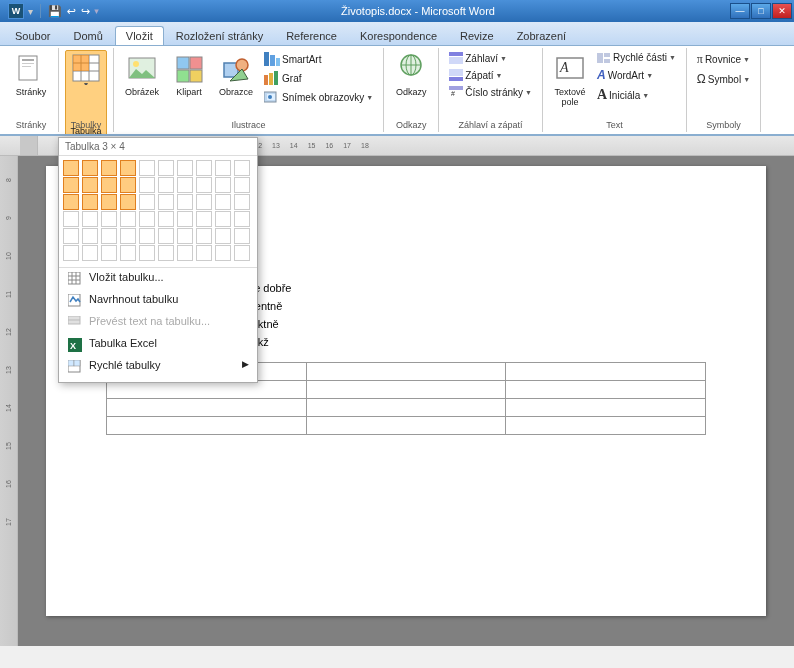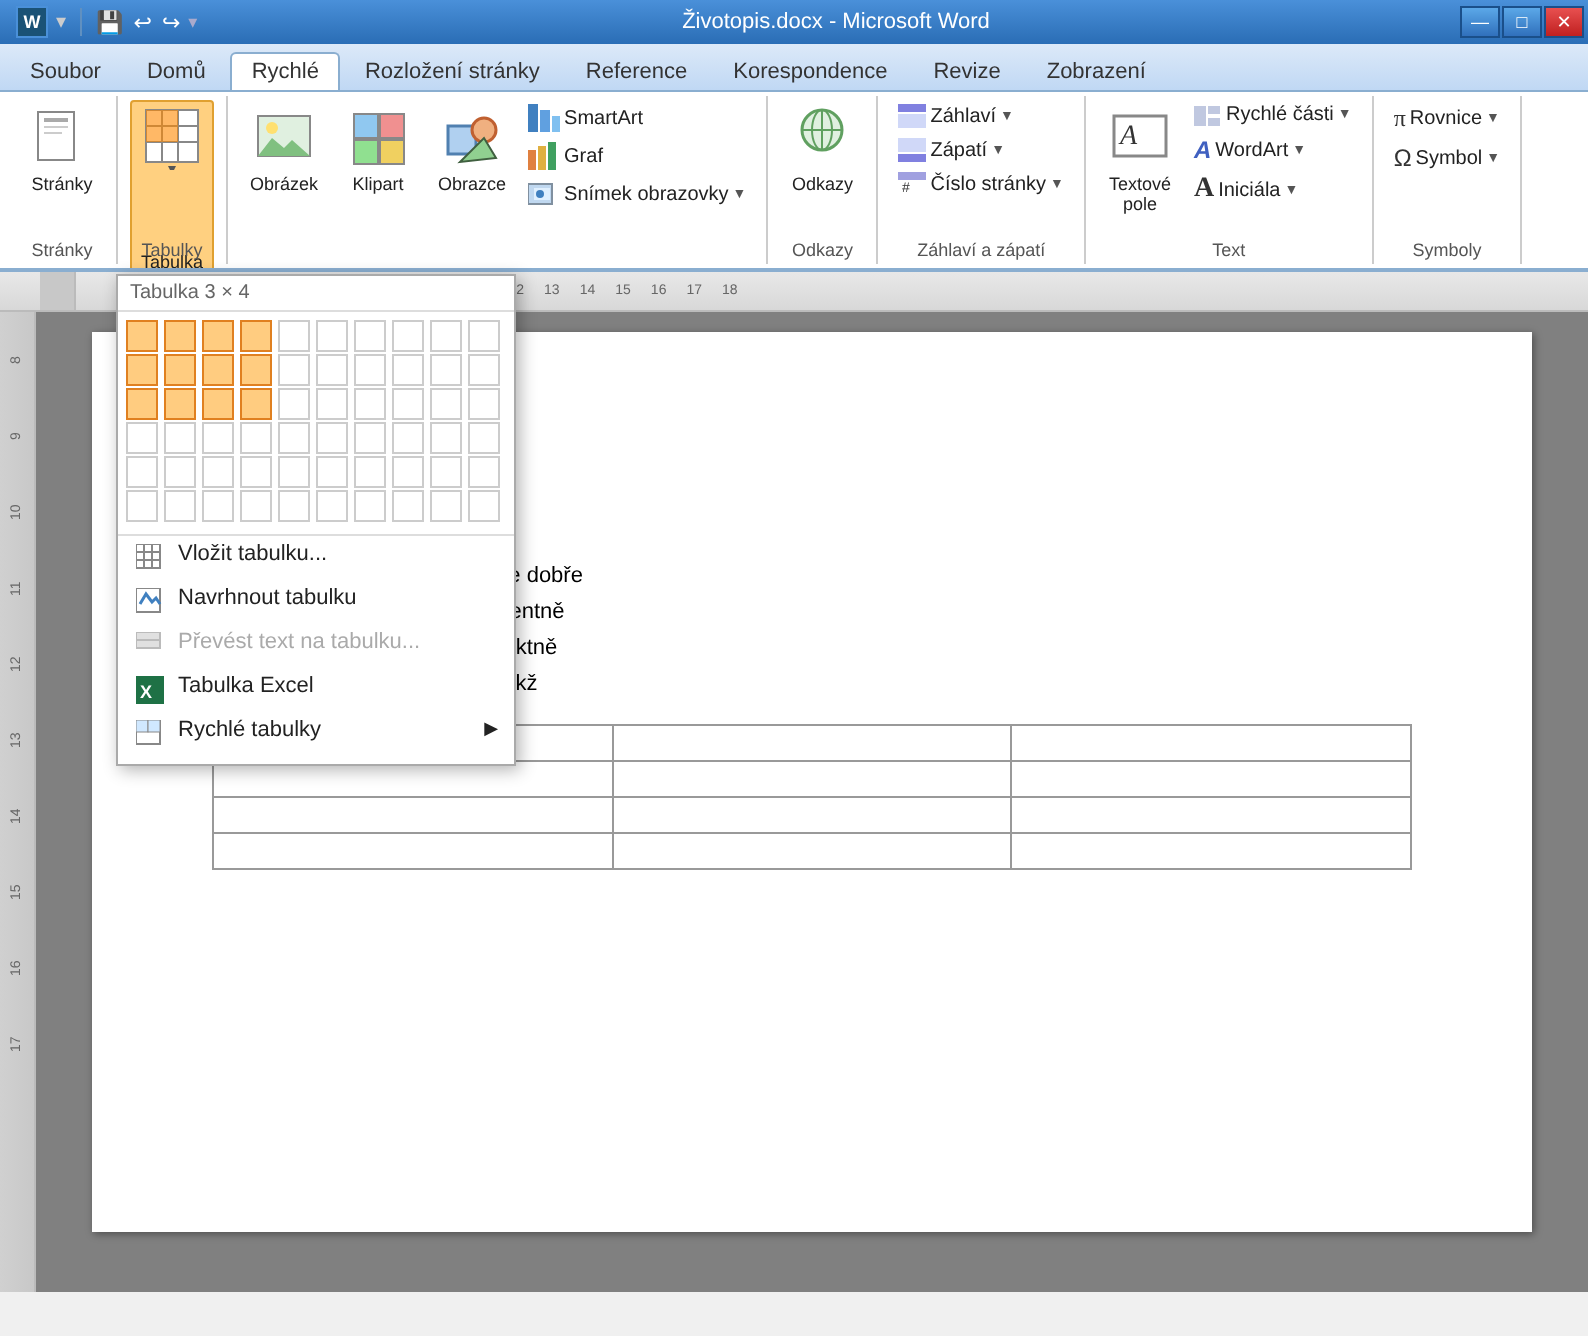--- a/index.html
+++ b/index.html
@@ -197,21 +197,21 @@
   <div style="position:absolute;right:2px;top:3px;display:flex;gap:1px;">
     <div class="title-btn">—</div>
     <div class="title-btn">□</div>
     <div class="title-btn close">✕</div>
   </div>
 </div>
 
 <div class="ribbon-tabs">
   <div class="ribbon-tab">Soubor</div>
   <div class="ribbon-tab">Domů</div>
-  <div class="ribbon-tab active">Rychlé</div>
+  <div class="ribbon-tab active">Vložit</div>
   <div class="ribbon-tab">Rozložení stránky</div>
   <div class="ribbon-tab">Reference</div>
   <div class="ribbon-tab">Korespondence</div>
   <div class="ribbon-tab">Revize</div>
   <div class="ribbon-tab">Zobrazení</div>
 </div>
 
 <div class="ribbon">
 
   <div class="ribbon-group">
@@ -313,20 +313,21 @@
           <svg width="16" height="14">
               <rect x="0" y="2" width="12" height="10" fill="#c0d8f0" stroke="#8090a0" stroke-width="1"></rect>
               <rect x="3" y="4" width="8" height="6" fill="#e0f0ff"></rect>
               <circle cx="6" cy="7" r="2" fill="#4080c0"></circle>
             </svg>
           <span>Snímek obrazovky</span>
           <span class="dropdown-arrow">▼</span>
         </div>
       </div>
     </div>
+    <span class="ribbon-group-label">Ilustrace</span>
   </div>
 
   <div class="ribbon-group">
     <div class="ribbon-group-content">
       <div class="ribbon-btn-large">
         <div class="ribbon-icon-large">
           <svg width="30" height="32">
               <circle cx="15" cy="12" r="10" fill="#e0f0e0" stroke="#60a060" stroke-width="1.5"></circle>
               <line x1="5" y1="12" x2="25" y2="12" stroke="#60a060" stroke-width="1"></line>
               <ellipse cx="15" cy="12" rx="5" ry="10" fill="none" stroke="#60a060" stroke-width="1"></ellipse>

